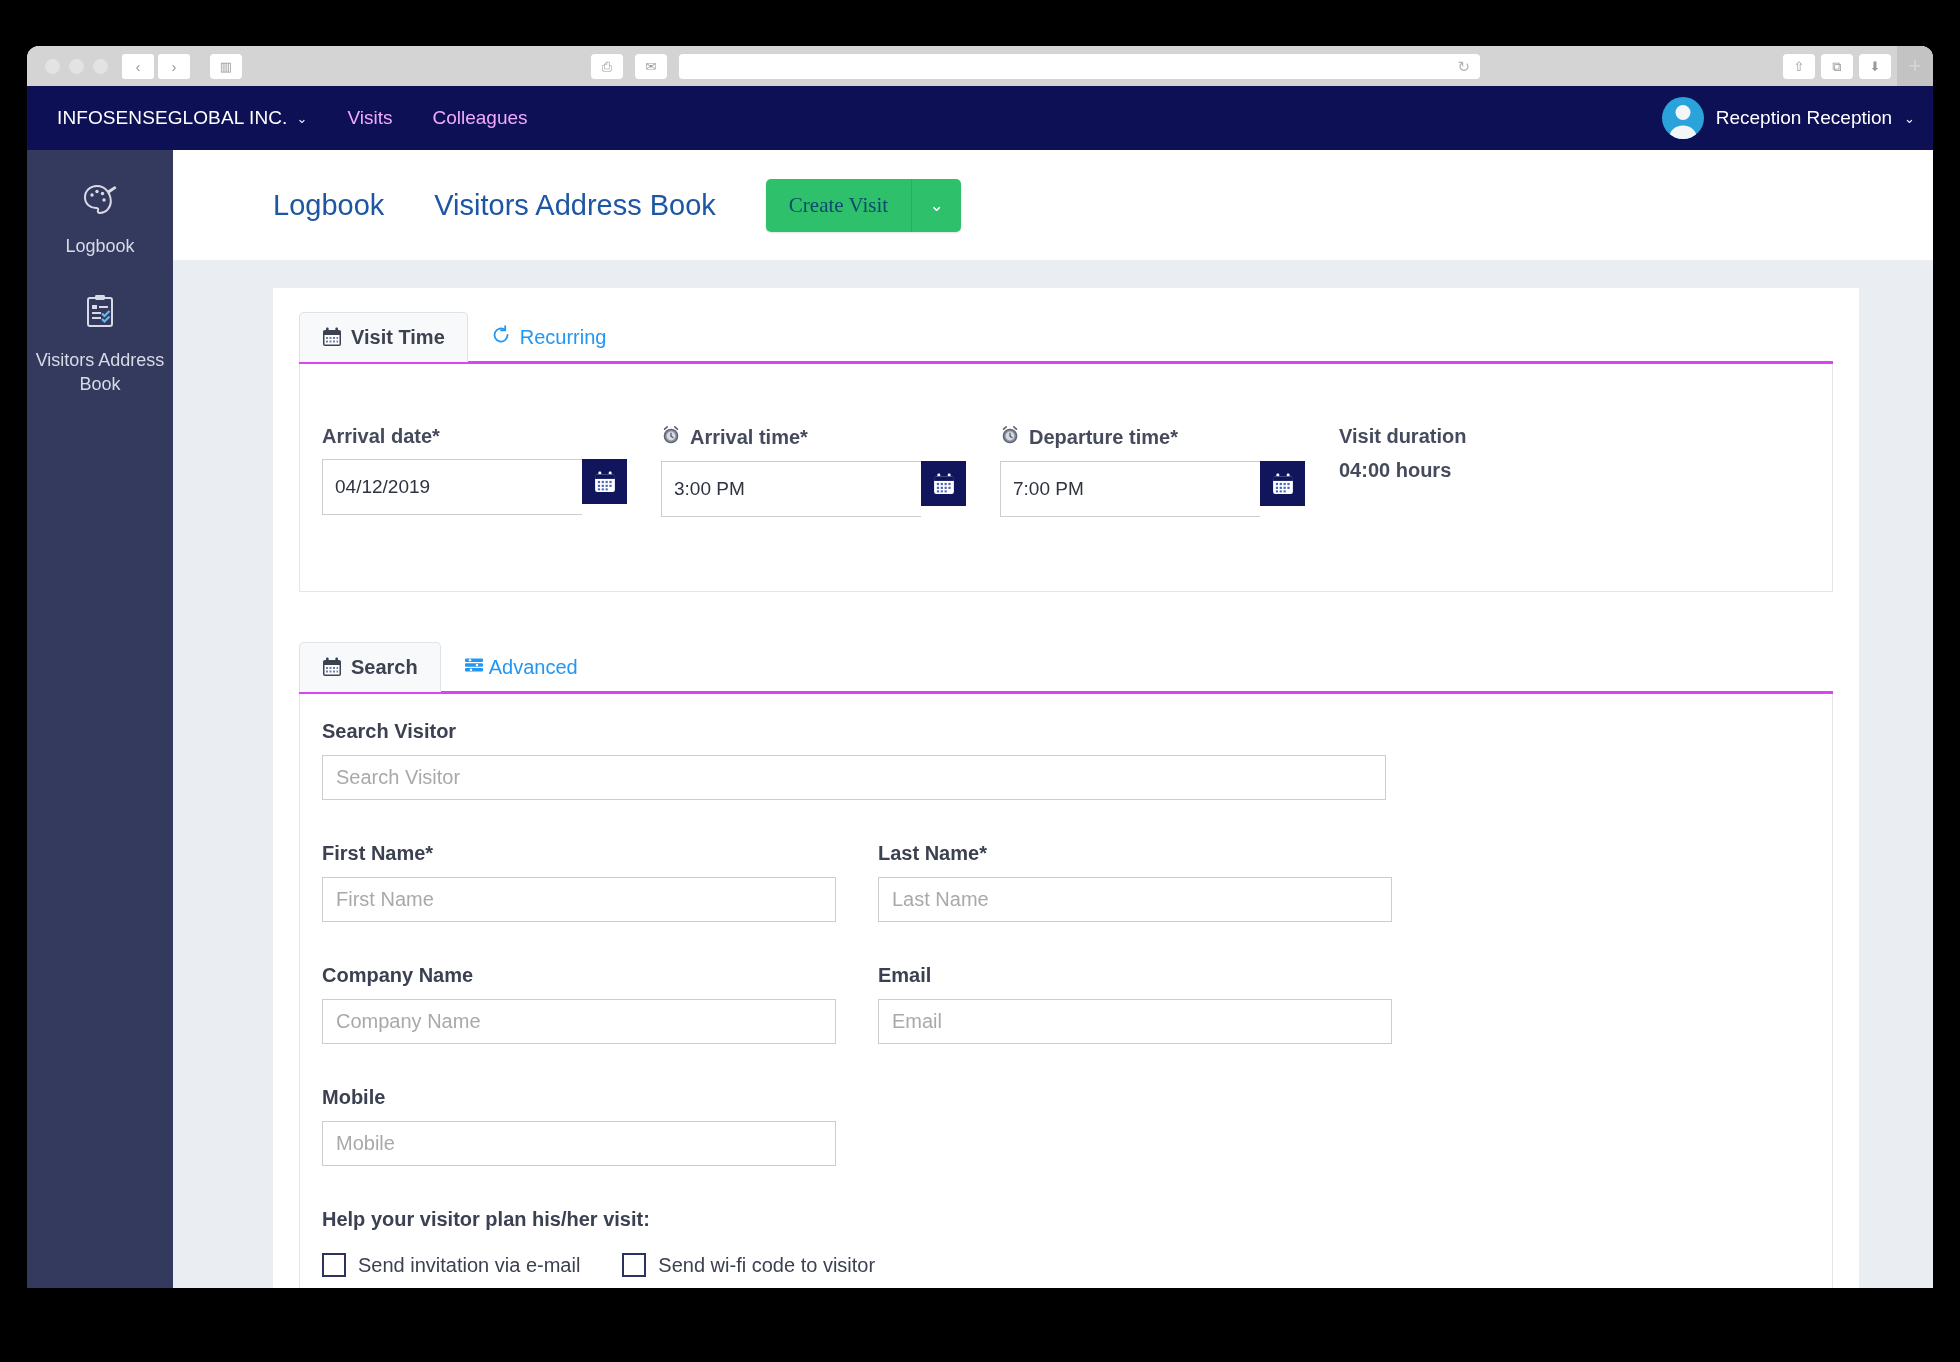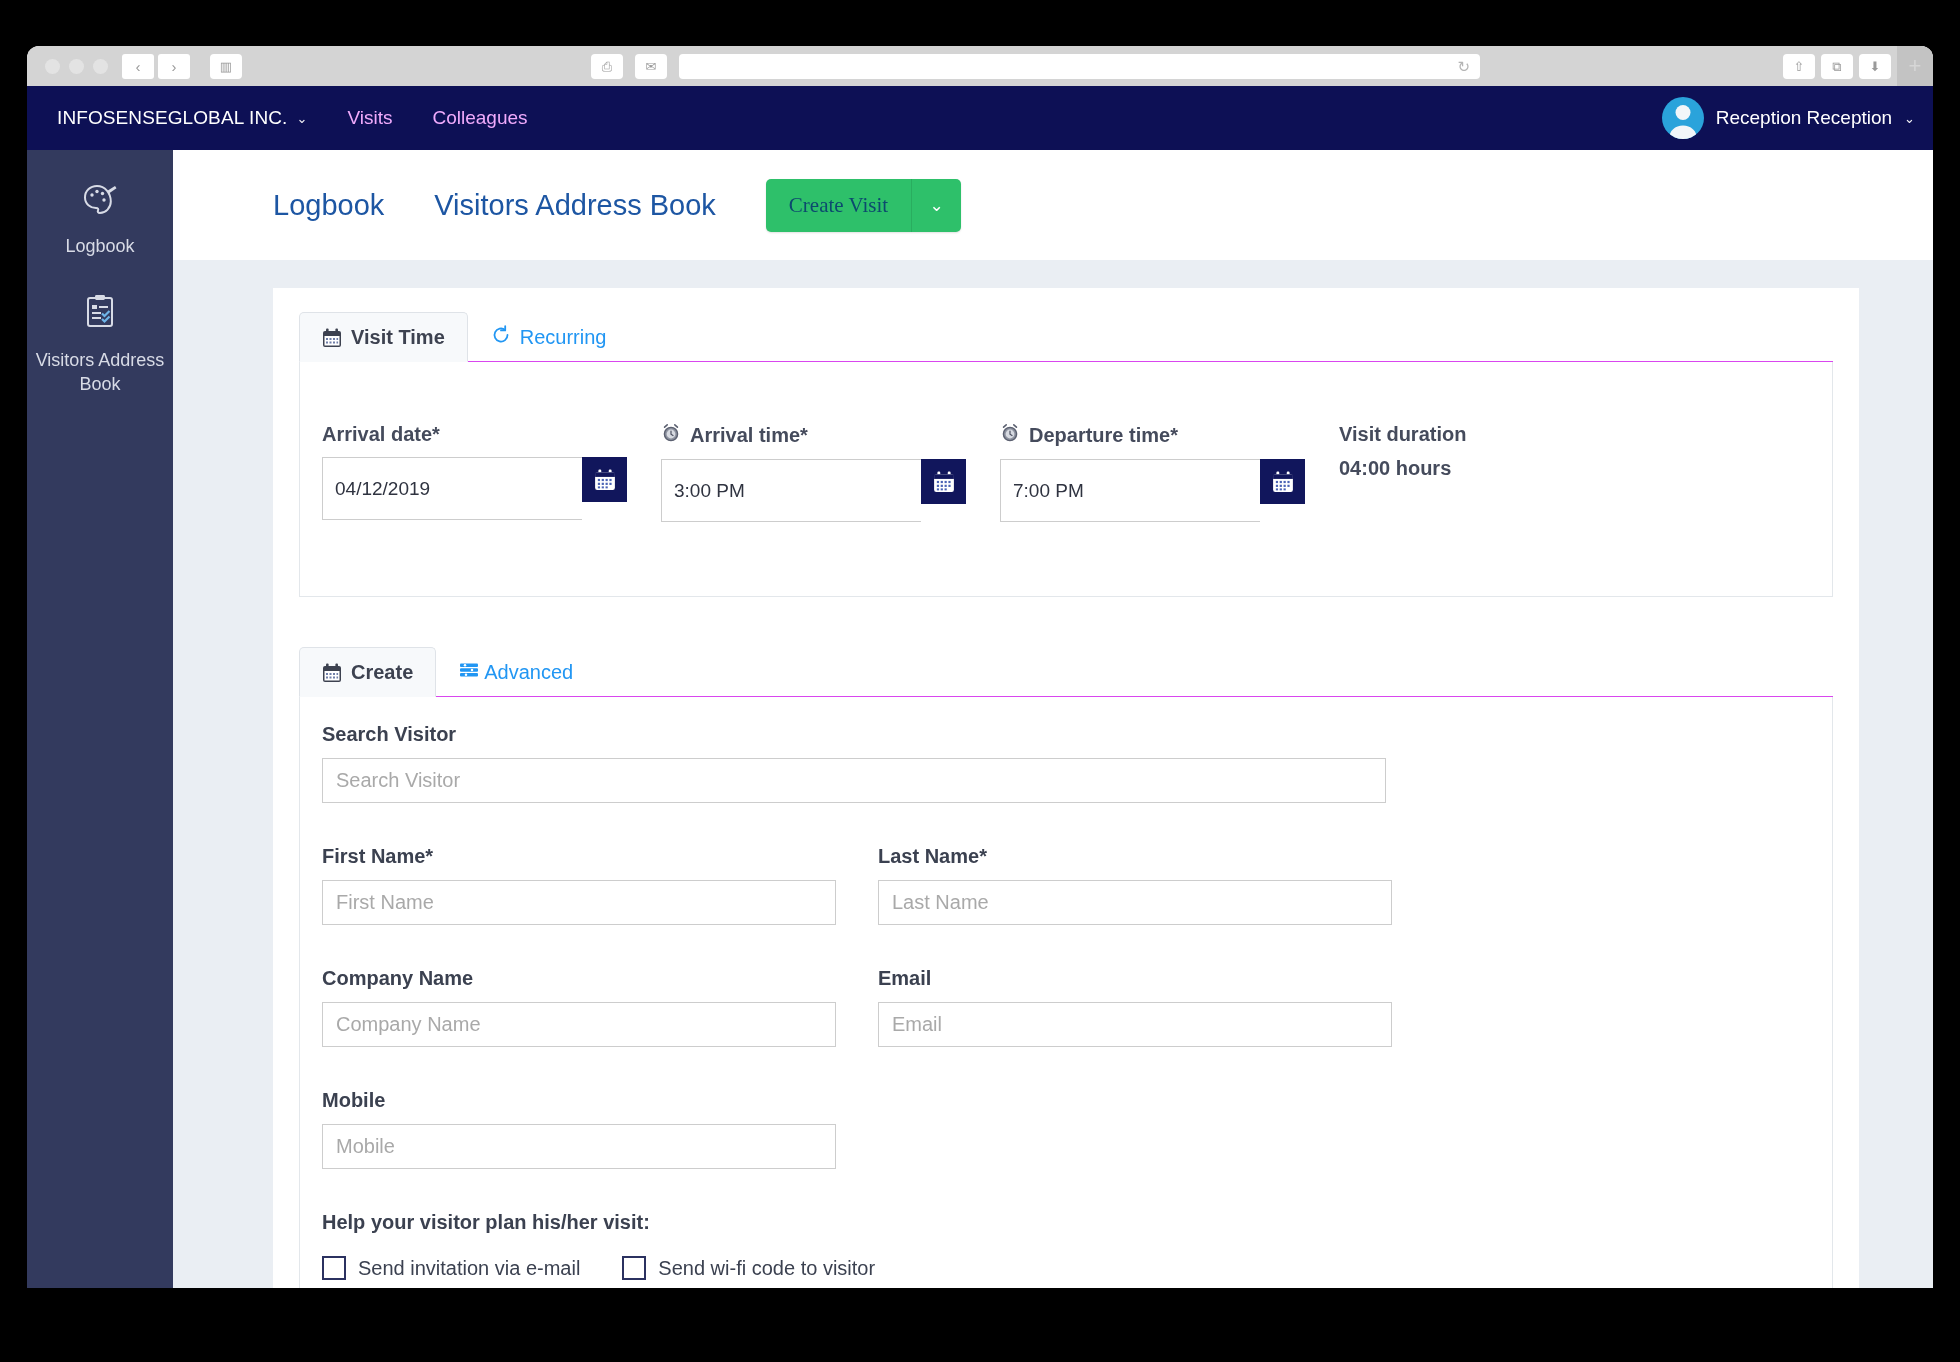--- a/index.html
+++ b/index.html
@@ -162,22 +162,22 @@
   }
   #card {
     background: #fff;
     margin: 0 74px 0 100px;
     min-height: 1000px;
     padding: 22px 26px 0 26px;
   }
 
   
   .tabrow {
-    display: flex; align-items: flex-end;
-    border-bottom: 1px solid #d946ef;
+    display: flex; align-items: center;
+    border-bottom: 3px solid #d946ef;
   }
   .tab {
     padding: 13px 22px 12px;
     font-size: 20px;
     display: flex; align-items: center; gap: 9px;
     cursor: pointer;
     border: 1px solid transparent;
     border-bottom: none;
     position: relative; top: 1px;
     white-space: nowrap;
@@ -203,21 +203,21 @@
   .field { margin-right: 34px; }
   .flabel {
     font-size: 20px; font-weight: bold; color: #454b5c;
     margin-bottom: 11px;
     display: flex; align-items: center; gap: 9px;
     white-space: nowrap;
     margin-top: 35px;
   }
   .input-group { display: flex; }
   .input-group input {
-    width: 260px; height: 63px;
+    width: 260px; height: 56px;
     border: 1px solid #cdcdcd;
     border-right: none;
     padding: 16px 12px;
     font-size: 19px; color: #2f3340;
     font-family: inherit;
     background: #fff;
     outline: none;
   }
   .cal-btn {
     width: 45px; height: 45px;
@@ -529,21 +529,21 @@
                       <rect x="7.5" y="10" width="2" height="2"></rect>
                     <rect x="11" y="10" width="2" height="2"></rect>
                       <rect x="14.5" y="10" width="1.6" height="2"></rect>
                     <rect x="4" y="13.5" width="2" height="2"></rect>
                       <rect x="7.5" y="13.5" width="2" height="2"></rect>
                     <rect x="11" y="13.5" width="2" height="2"></rect>
                       <rect x="14.5" y="13.5" width="1.6" height="2"></rect>
                   </g>
                 </svg>
               </span>
-              <span>Create</span>
+              <span>Search</span>
             </div>
             <div class="tab inactive" style="gap:5px;">
               <span>
                 <svg width="20" height="20" viewBox="0 0 20 20" aria-hidden="true">
                   <rect x="1" y="3.5" width="18" height="3.4" rx="1" fill="#2196f3"></rect>
                   <rect x="1" y="8.3" width="18" height="3.4" rx="1" fill="#2196f3"></rect>
                   <rect x="1" y="13.1" width="18" height="3.4" rx="1" fill="#2196f3"></rect>
                   <circle cx="6" cy="5.2" r="1.25" fill="#ffffff"></circle>
                   <circle cx="13" cy="10" r="1.25" fill="#ffffff"></circle>
                   <circle cx="7" cy="14.8" r="1.25" fill="#ffffff"></circle>

